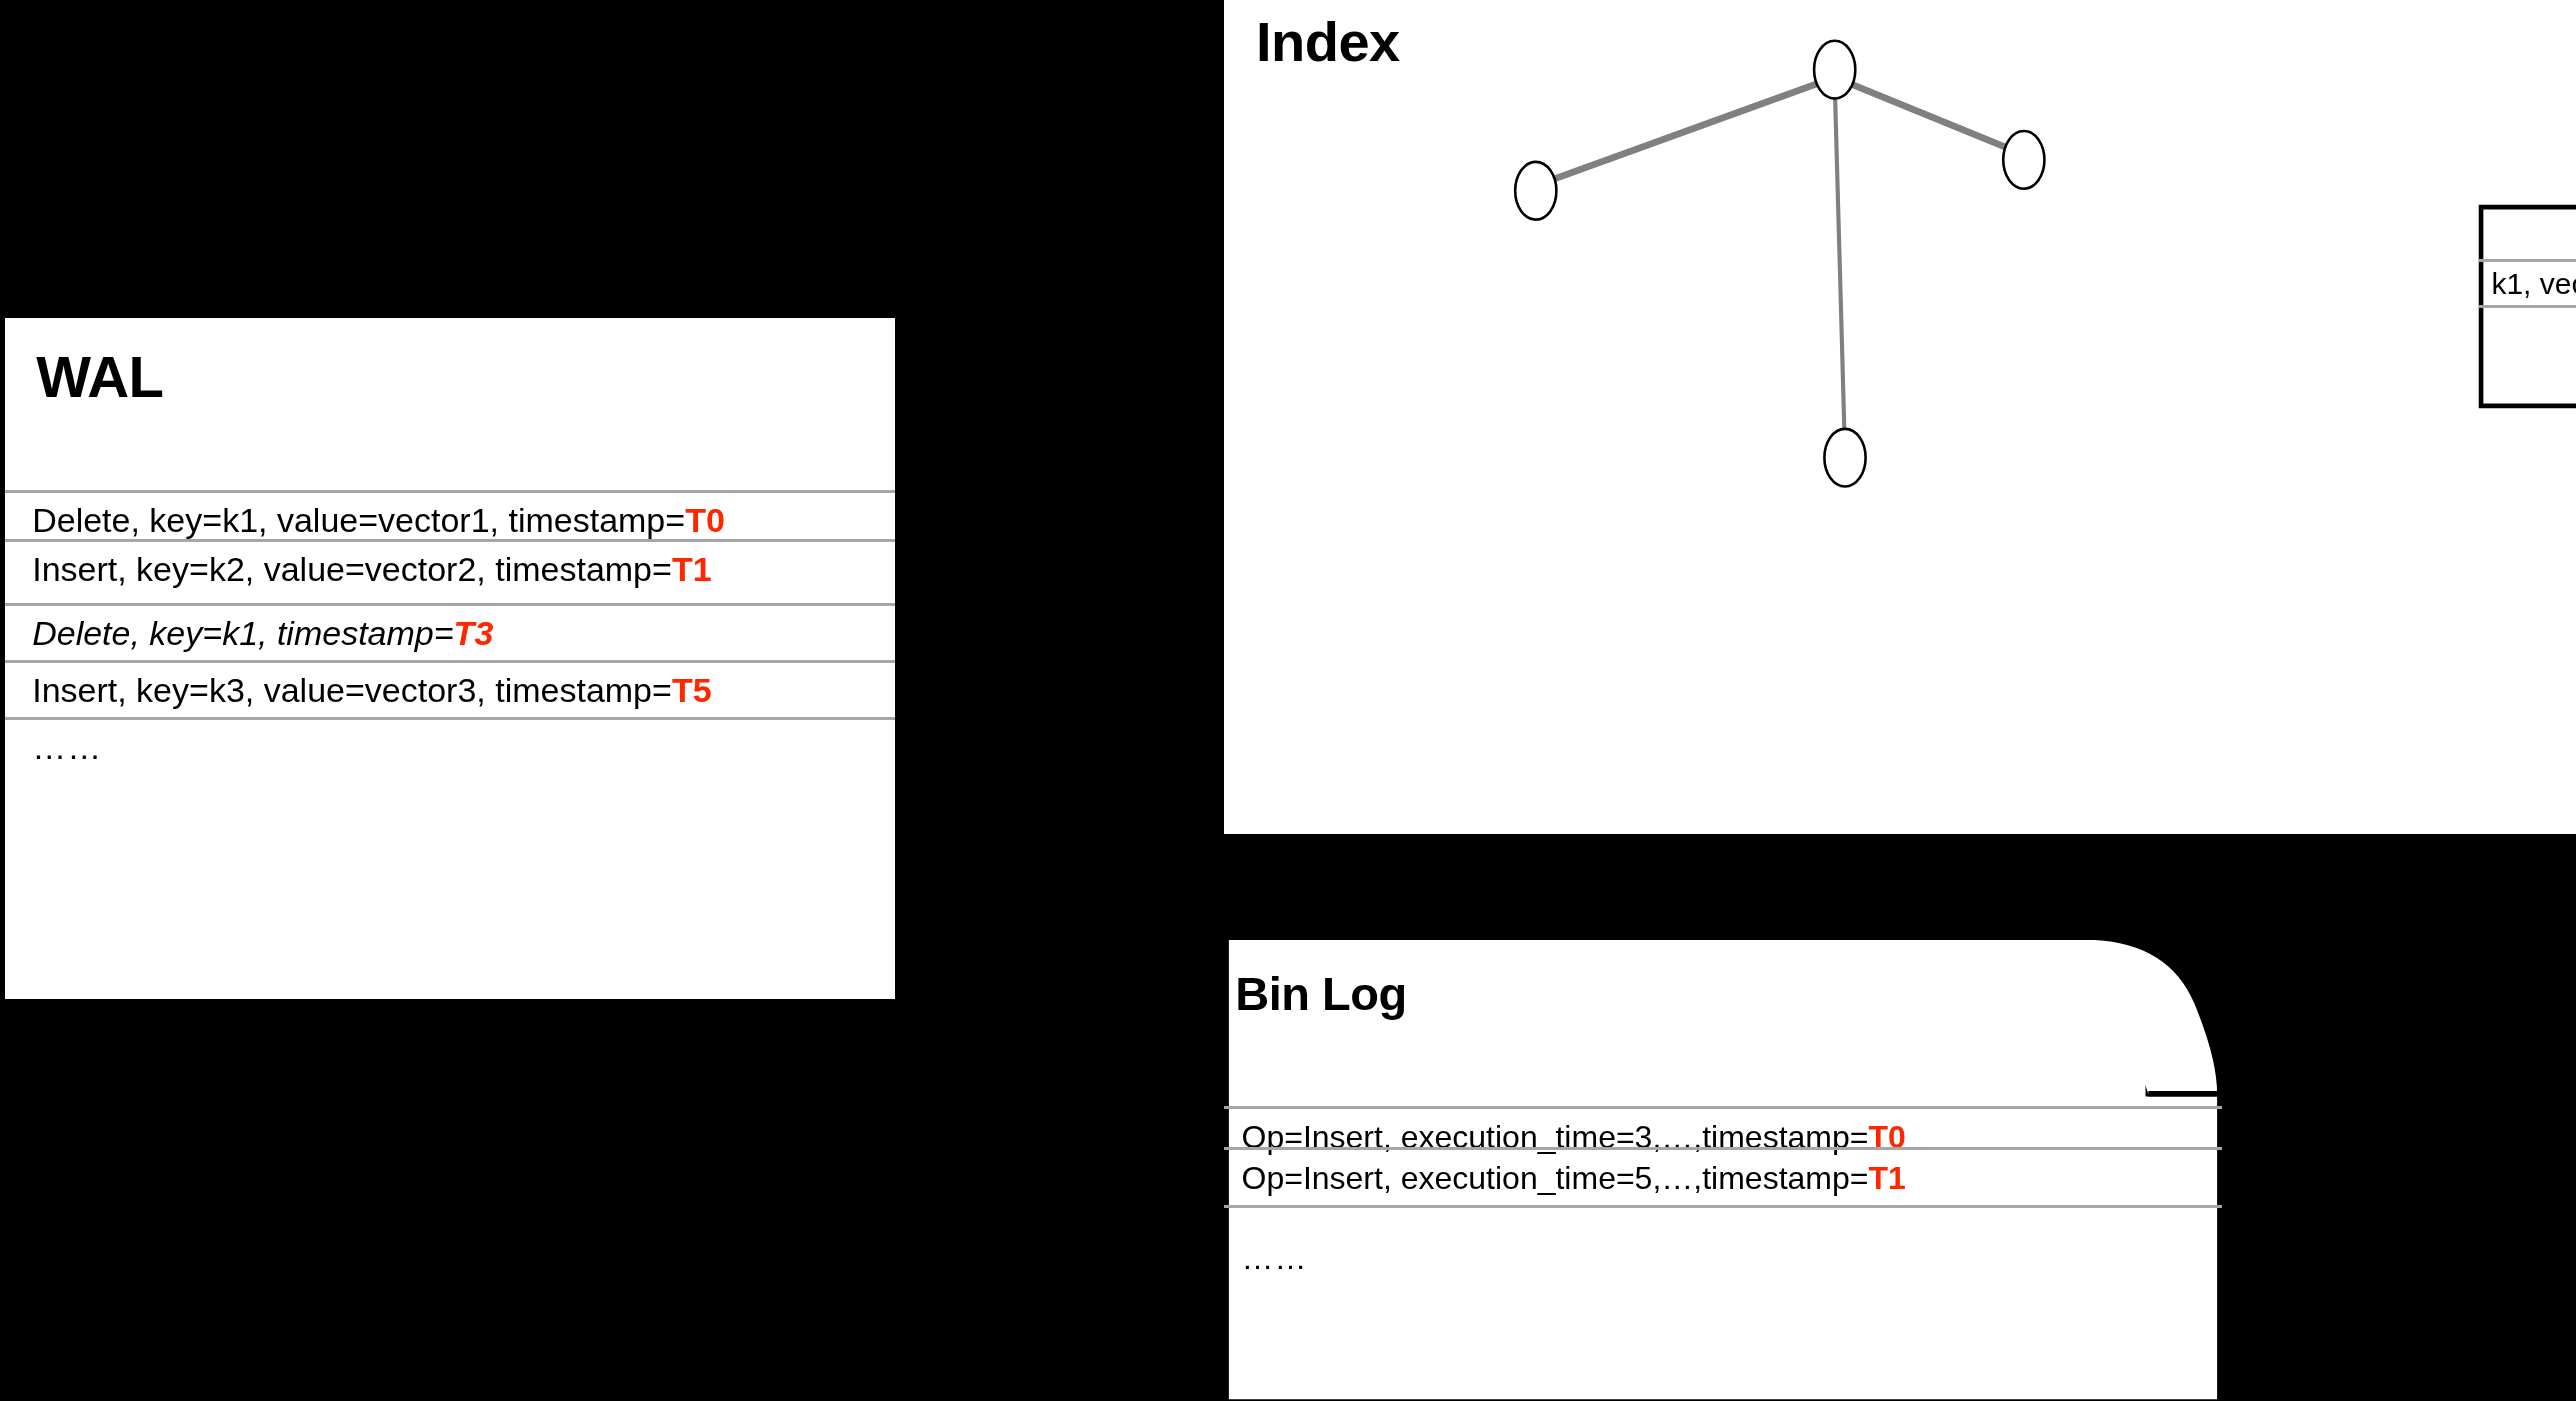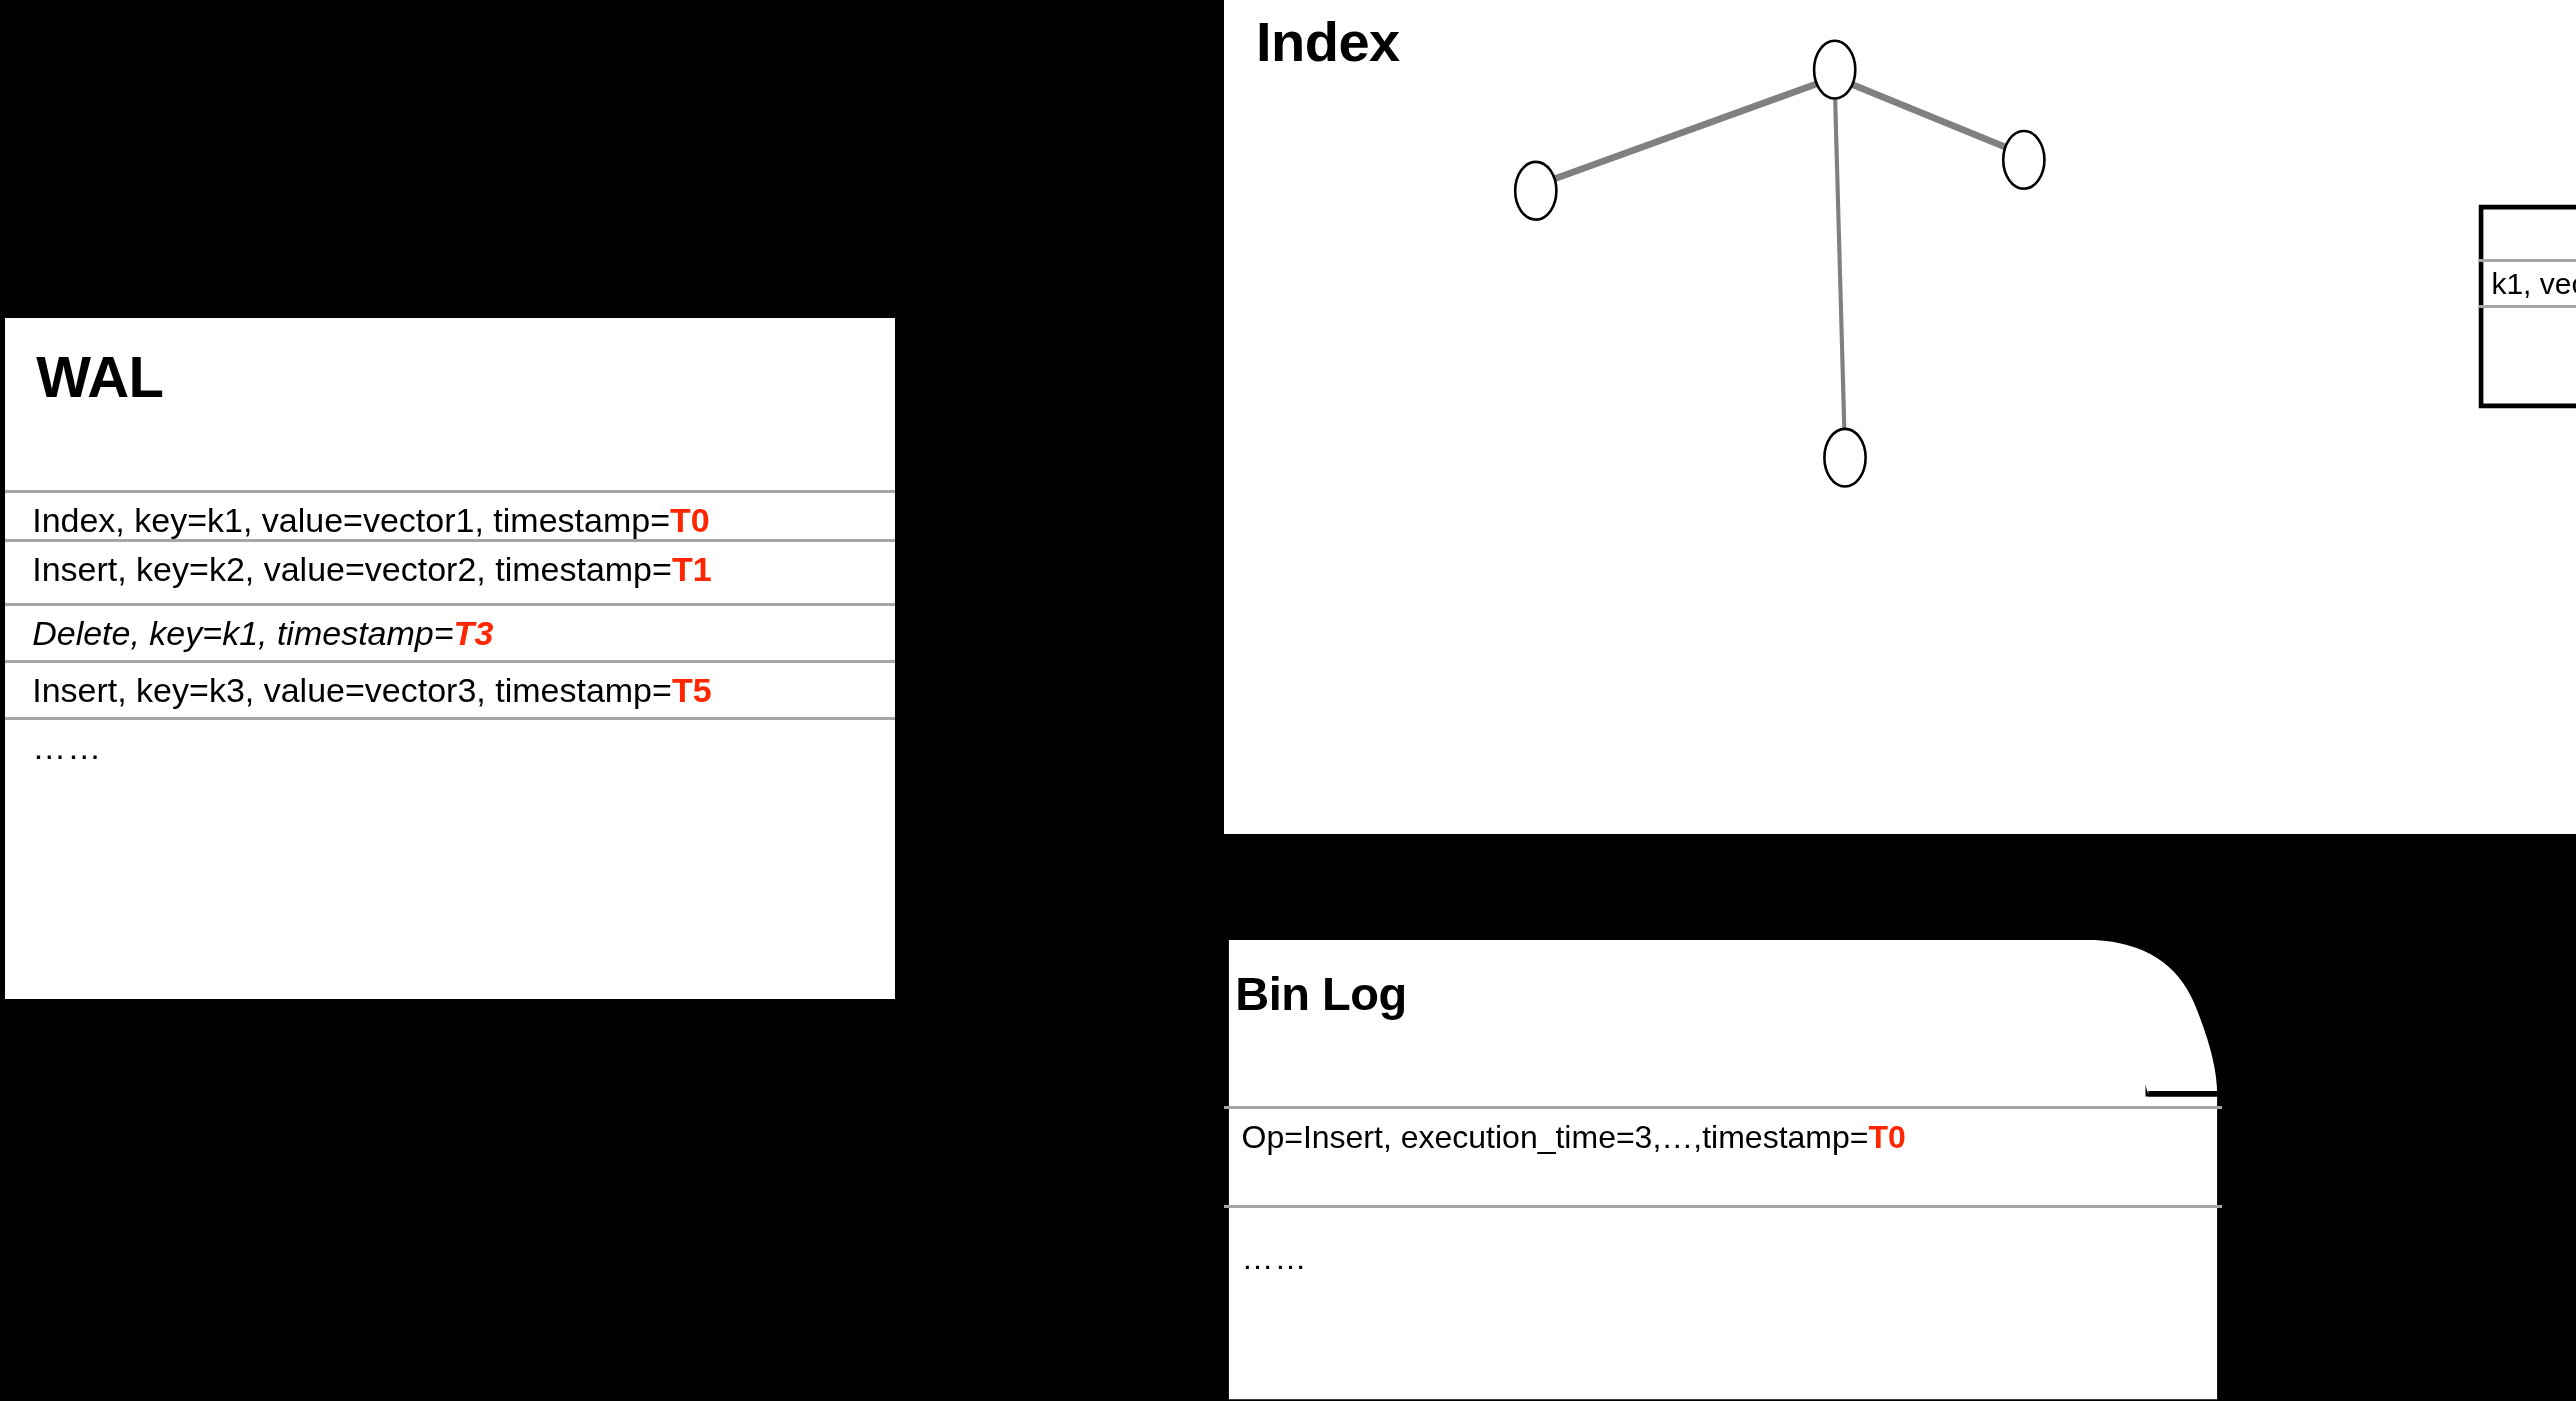--- a/index.html
+++ b/index.html
@@ -139,21 +139,21 @@
 </style>
 </head>
 <body>
 
 <div id="stage">
 
   <div class="panel" id="wal">
     <div class="panel-title">WAL</div>
 
     <div class="wal-row" style="top:172px;height:57px;">
-      <div class="rowtext"><span>Index, key=k1, value=vector1, timestamp=</span><span class="ts">T0</span></div>
+      <div class="rowtext"><span>Delete, key=k1, value=vector1, timestamp=</span><span class="ts">T0</span></div>
     </div>
     <div class="wal-row" style="top:221px;height:57px;">
       <div class="rowtext"><span>Insert, key=k2, value=vector2, timestamp=</span><span class="ts">T1</span></div>
     </div>
     <div class="wal-row" style="top:285px;height:57px;font-style:italic;">
       <div class="rowtext"><span>Delete, key=k1, timestamp=</span><span class="ts">T3</span></div>
     </div>
     <div class="wal-row" style="top:342px;height:57px;">
       <div class="rowtext"><span>Insert, key=k3, value=vector3, timestamp=</span><span class="ts">T5</span></div>
     </div>
@@ -201,20 +201,23 @@
   <div class="docbox" id="bin-log">
     <svg class="doc-svg" viewBox="0 0 1937 906" preserveAspectRatio="none">
       <path d="M 4 4 L 1690 4 Q 1790 6 1794 100 L 1794 308 L 1933 308 L 1933 906 L 4 906 Z" fill="#ffffff" stroke="#000000" stroke-width="11"></path>
       <path d="M 1690 4 Q 1838 12 1888 130 Q 1933 238 1933 308 L 1794 308" fill="#ffffff" stroke="#000000" stroke-width="11"></path>
     </svg>
     <div class="doc-content">
       <div class="doc-title" style="left:11.3px; top:31px; font-size:47px;">Bin Log</div>
       <div class="doc-row" style="top:155px;height:58px;margin-top:16px;">
         <div class="rowtext left" style="left:17.5px;"><span>Op=Insert, execution_time=3,…,timestamp=</span><span class="ts">T0</span></div>
       </div>
+      <div class="doc-row" style="top:212px;height:58px;">
+        <div class="rowtext left" style="left:17.5px;"><span>Op=Insert, execution_time=5,…,timestamp=</span><span class="ts">T1</span></div>
+      </div>
       <div class="doc-row" style="top:270px;height:103px;">
         <div class="rowtext left ellipsis" style="left:17.5px;">……</div>
       </div>
     </div>
   </div>
 
 </div>
 
 
 </body></html>

